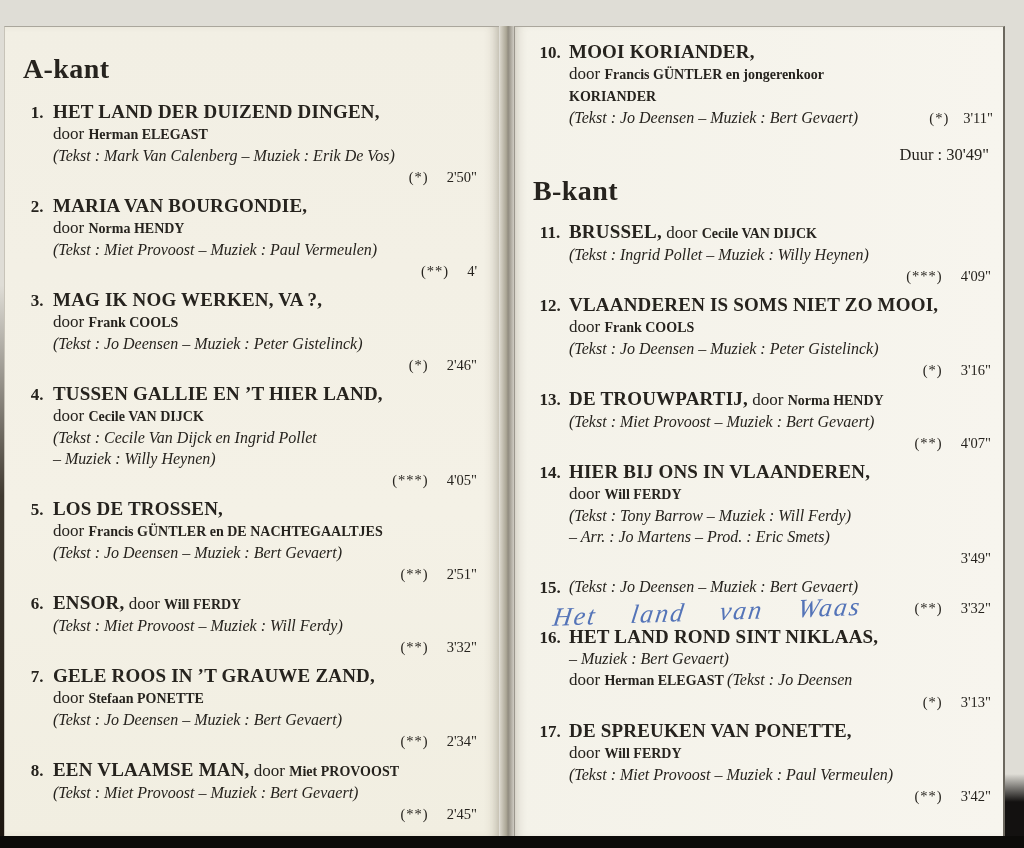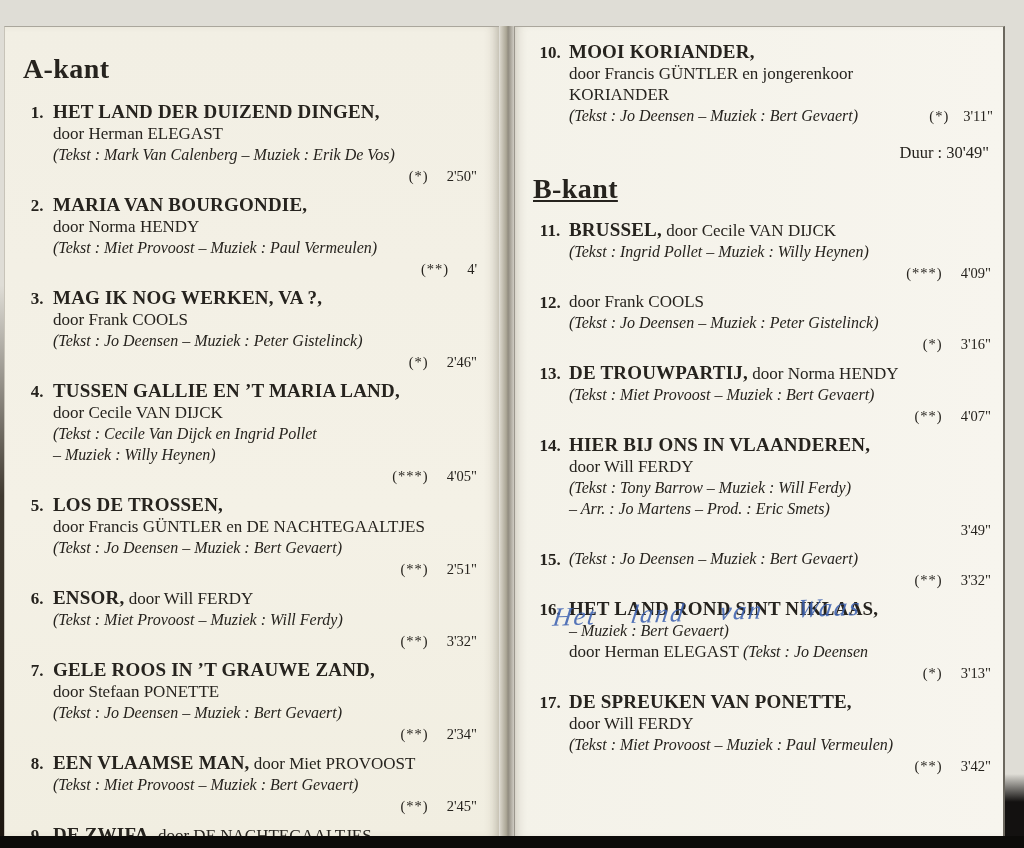--- a/index.html
+++ b/index.html
@@ -28,29 +28,29 @@
   .left-dark-edge{position:absolute;left:0;top:26px;bottom:12px;width:8px;
     background:linear-gradient(180deg,rgba(36,29,19,0) 0%,rgba(36,29,19,0) 32%,rgba(36,29,19,.85) 58%,#1c1610 100%);}
   .bottom-strip{position:absolute;left:0;right:0;bottom:0;height:12px;background:#0c0b09;}
   .corner-dark{position:absolute;right:0;bottom:12px;width:21px;height:62px;
     background:linear-gradient(180deg,rgba(19,17,16,0) 0%,#131110 45%);}
   .inner{position:relative;height:100%;}
   .page-left .inner{padding:24px 20px 0 16px;}
   .page-right .inner{padding:14px 10px 0 16px;}
 
   .side-heading{font-size:28px;font-weight:bold;letter-spacing:.4px;margin:2px 0 16px 2px;line-height:32px;}
-  .page-right .side-heading{margin:10px 0 14px 2px;text-decoration:underline;}
+  .page-right .side-heading{margin:10px 0 14px 2px;}
 
   .track{display:flex;margin-bottom:5px;}
   .num{width:32px;flex:none;font-weight:bold;font-size:17px;line-height:24px;text-align:center;}
   .page-right .num{width:38px;}
   .tbody{flex:1;min-width:0;}
   .line{line-height:21px;white-space:nowrap;}
   .seg-t{font-weight:bold;font-size:19px;letter-spacing:.2px;}
-  .seg-b{font-weight:normal;font-size:17px;}
+  .seg-b{font-weight:bold;font-size:14px;}
   .seg-r{font-size:17px;}
   .seg-i{font-style:italic;font-size:16px;}
   .time-line{display:flex;justify-content:flex-end;gap:18px;font-size:14.5px;line-height:19px;margin:2px 2px 3px 0;}
   .mark{letter-spacing:1px;}
   .line.has-inline-time{display:flex;justify-content:space-between;align-items:baseline;}
   .time-group{display:flex;gap:14px;font-size:14.5px;flex:none;padding-left:8px;}
   .duur-row{text-align:right;font-size:16.5px;margin:16px 4px 4px 0;}
   .handwriting{
     position:absolute;left:38px;top:570px;width:440px;
     font-size:26px;font-style:italic;line-height:26px;
@@ -104,21 +104,21 @@
             <div class="line"><span class="seg-i">(Tekst : Jo Deensen – Muziek : Peter Gistelinck)</span></div>
             <div class="time-line">
               <span class="mark">(*)</span>
               <span>2'46"</span>
             </div>
           </div>
         </div>
         <div class="track">
           <div class="num">4.</div>
           <div class="tbody">
-            <div class="line"><span class="seg-t">TUSSEN GALLIE EN ’T MARIA LAND,</span></div>
+            <div class="line"><span class="seg-t">TUSSEN GALLIE EN ’T HIER LAND,</span></div>
             <div class="line"><span class="seg-r">door </span><span class="seg-b">Cecile VAN DIJCK</span></div>
             <div class="line"><span class="seg-i">(Tekst : Cecile Van Dijck en Ingrid Pollet</span></div>
             <div class="line"><span class="seg-i">– Muziek : Willy Heynen)</span></div>
             <div class="time-line">
               <span class="mark">(***)</span>
               <span>4'05"</span>
             </div>
           </div>
         </div>
         <div class="track">
@@ -206,20 +206,21 @@
             <div class="line"><span class="seg-i">(Tekst : Ingrid Pollet – Muziek : Willy Heynen)</span></div>
             <div class="time-line">
               <span class="mark">(***)</span>
               <span>4'09"</span>
             </div>
           </div>
         </div>
         <div class="track">
           <div class="num">12.</div>
           <div class="tbody">
+            <div class="line"><span class="seg-t">VLAANDEREN IS SOMS NIET ZO MOOI,</span></div>
             <div class="line"><span class="seg-r">door </span><span class="seg-b">Frank COOLS</span></div>
             <div class="line"><span class="seg-i">(Tekst : Jo Deensen – Muziek : Peter Gistelinck)</span></div>
             <div class="time-line">
               <span class="mark">(*)</span>
               <span>3'16"</span>
             </div>
           </div>
         </div>
         <div class="track">
           <div class="num">13.</div>

